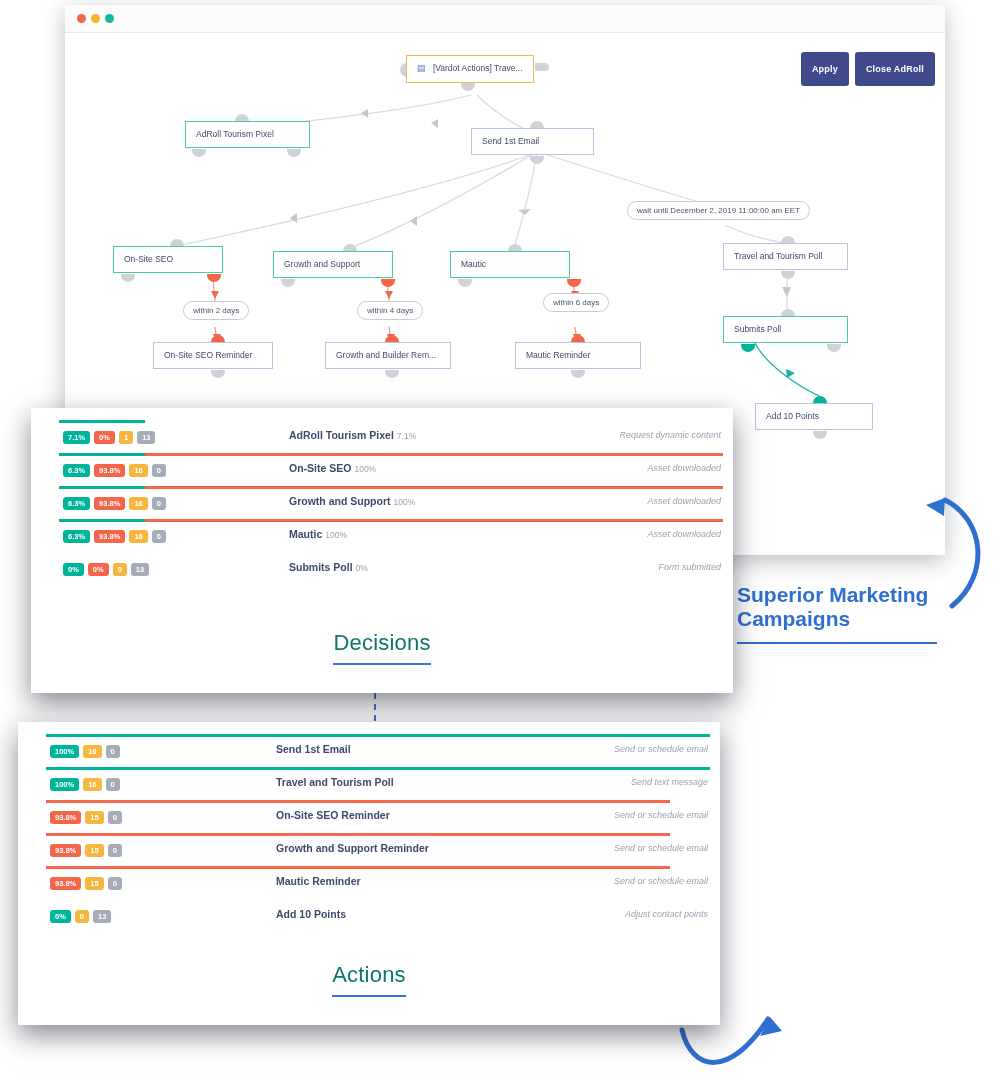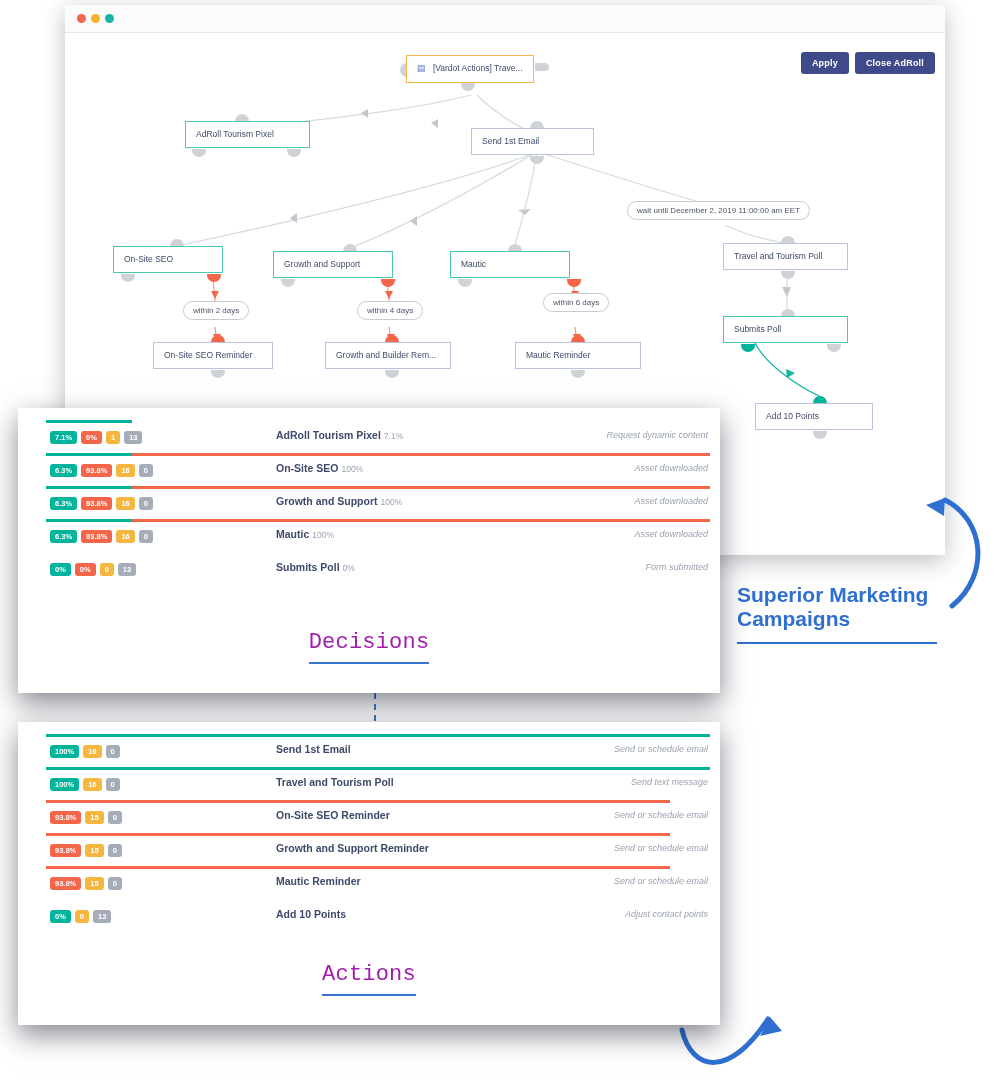--- a/index.html
+++ b/index.html
@@ -29,21 +29,21 @@
   .dot.y { background: #f3b32b; }
   .dot.g { background: #17b3a3; }
 
   .canvas { position: relative; width: 100%; height: calc(100% - 28px); background: #fff; overflow: hidden; }
 
   
   .topbtns { position: absolute; right: 10px; top: 19px; display: flex; gap: 6px; z-index: 6; }
   .btn {
     background: #3f4a8a; color: #fff;
     font-size: 9px; font-weight: bold;
-    padding: 6px 11px; border-radius: 3px;
+    padding: 12px 11px; border-radius: 3px;
     border: none; cursor: pointer; letter-spacing: .2px;
     font-family: "Liberation Sans", sans-serif;
   }
 
   
   .node {
     position: absolute; background: #fff;
     border: 1px solid #b9c3e0;
     font-size: 8.5px; color: #3f4a6b;
     padding: 8px 10px; white-space: nowrap; z-index: 4;
@@ -70,21 +70,21 @@
   }
 
   svg.wires { position: absolute; inset: 0; width: 100%; height: 100%; z-index: 1; }
 
   
   .panel {
     position: absolute; background: #fff;
     box-shadow: 0 10px 26px rgba(13,20,36,.50);
     z-index: 10;
   }
-  #panel-decisions { left: 18px; top: 408px; width: 702px; height: 285px; }
+  #panel-decisions { left: 31px; top: 408px; width: 702px; height: 285px; }
   #panel-actions   { left: 18px; top: 722px; width: 702px; height: 303px; }
 
   .rows { padding: 12px 0 6px 0; }
   .srow { position: relative; height: 33px; }
   .srow .bar { position: absolute; left: 28px; right: 10px; top: 0; height: 3px; background: transparent; }
   .srow .bar i { position: absolute; left: 0; top: 0; height: 3px; display: block; }
   .srow .seg-green { background: #00b49b; }
   .srow .seg-red { background: #f4664a; }
 
   .badges { position: absolute; left: 32px; top: 11px; display: flex; gap: 4px; }
@@ -103,21 +103,21 @@
     font-size: 10.5px; font-weight: bold; color: #3e4a6b;
   }
   .rowname .pct { font-weight: normal; font-size: 8.5px; color: #98a0ae; margin-left: 3px; }
   .rowtype {
     position: absolute; right: 12px; top: 10px;
     font-size: 9px; font-style: italic; color: #9aa2b0;
   }
 
   .panel-title {
     position: absolute; left: 0; right: 0; text-align: center;
-    font-size: 22px; color: #a21caf; letter-spacing: .2px; font-family: Liberation Mono, monospace;
+    font-size: 22px; color: #0f766e; letter-spacing: .2px;
   }
   .panel-title span { display: inline-block; padding-bottom: 7px; border-bottom: 2px solid #3a76d0; }
   #title-decisions { top: 222px; }
   #title-actions { top: 240px; }
 
   
   .connector { position: absolute; left: 374px; top: 693px; width: 2px; height: 29px; z-index: 9;
     background: repeating-linear-gradient(to bottom, #3a76d0 0 6px, transparent 6px 11px); }
 
   

